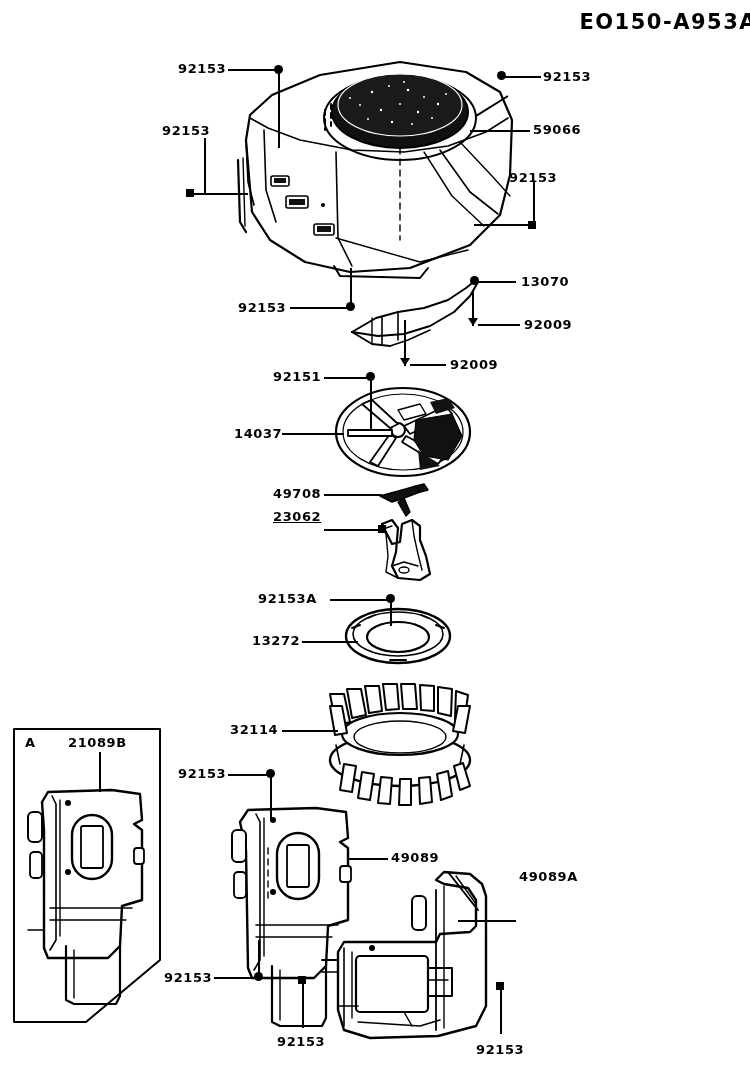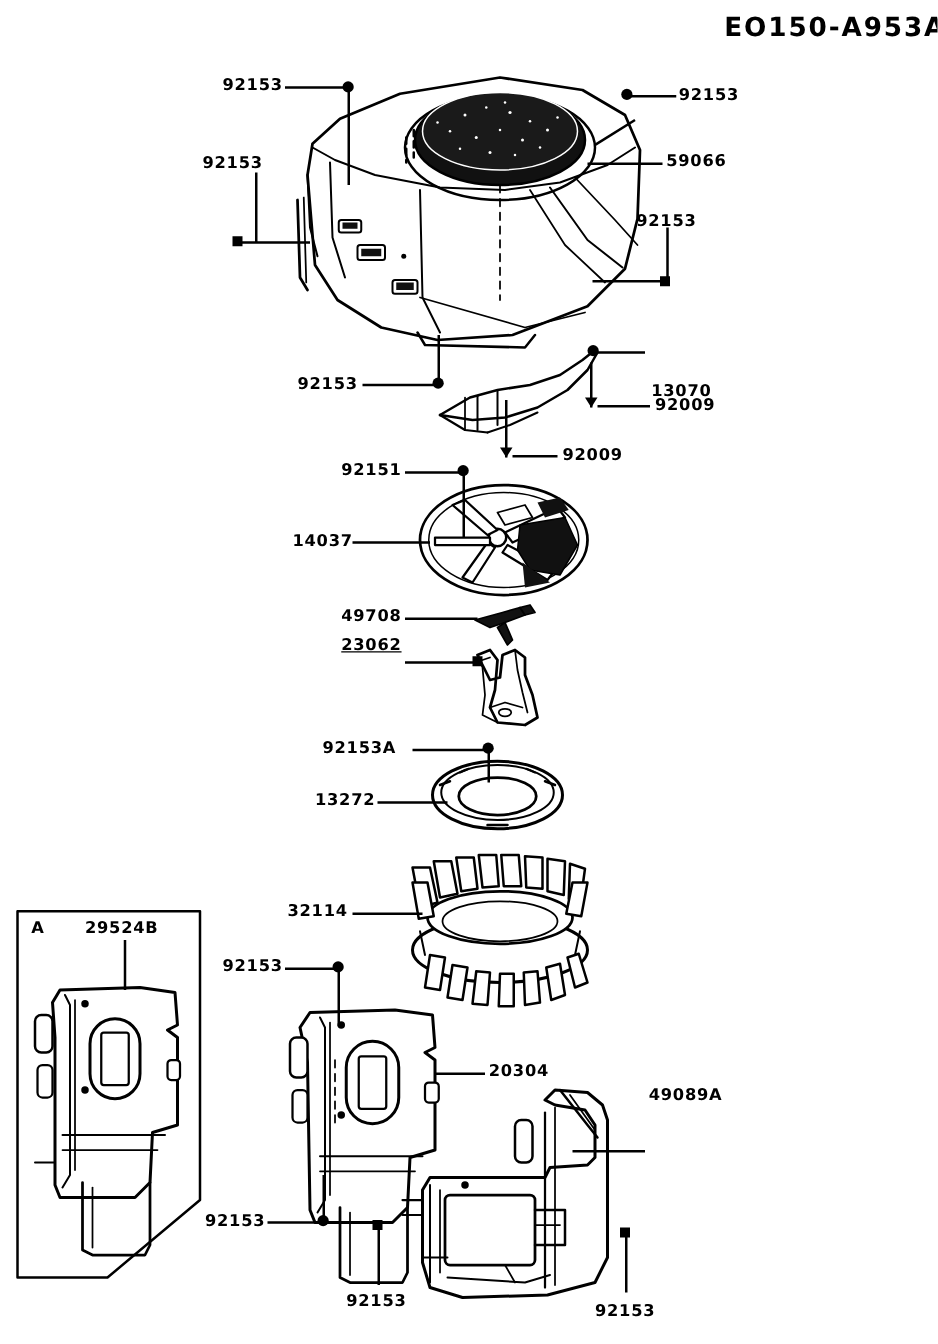--- a/index.html
+++ b/index.html
@@ -373,34 +373,34 @@
     <div class="lead v" style="left:99px;top:752px;height:40px;"></div>
   </div>
 
   <div>
     <span class="pn" style="left:178px;top:62px;">92153</span>
     <span class="pn" style="left:543px;top:70px;">92153</span>
     <span class="pn" style="left:162px;top:124px;">92153</span>
     <span class="pn" style="left:533px;top:123px;">59066</span>
     <span class="pn" style="left:509px;top:171px;">92153</span>
     <span class="pn" style="left:238px;top:301px;">92153</span>
-    <span class="pn" style="left:521px;top:275px;margin-top:32px;">13070</span>
+    <span class="pn" style="left:521px;top:275px;">13070</span>
     <span class="pn" style="left:524px;top:318px;">92009</span>
     <span class="pn" style="left:450px;top:358px;">92009</span>
     <span class="pn" style="left:273px;top:370px;">92151</span>
     <span class="pn" style="left:234px;top:427px;">14037</span>
     <span class="pn" style="left:273px;top:487px;">49708</span>
     <span class="pn" style="left:273px;top:510px;text-decoration:underline;">23062</span>
     <span class="pn" style="left:258px;top:592px;">92153A</span>
     <span class="pn" style="left:252px;top:634px;">13272</span>
     <span class="pn" style="left:230px;top:723px;">32114</span>
     <span class="pn" style="left:178px;top:767px;">92153</span>
-    <span class="pn" style="left:391px;top:851px;">20304</span>
+    <span class="pn" style="left:391px;top:851px;">49089</span>
     <span class="pn" style="left:519px;top:870px;">49089A</span>
     <span class="pn" style="left:164px;top:971px;">92153</span>
     <span class="pn" style="left:277px;top:1035px;">92153</span>
     <span class="pn" style="left:476px;top:1043px;">92153</span>
 
     <span class="boxletter" style="left:25px;top:735px;">A</span>
-    <span class="pn" style="left:68px;top:736px;">29524B</span>
+    <span class="pn" style="left:68px;top:736px;">21089B</span>
   </div>
 
 </div>
 
 </body></html>

